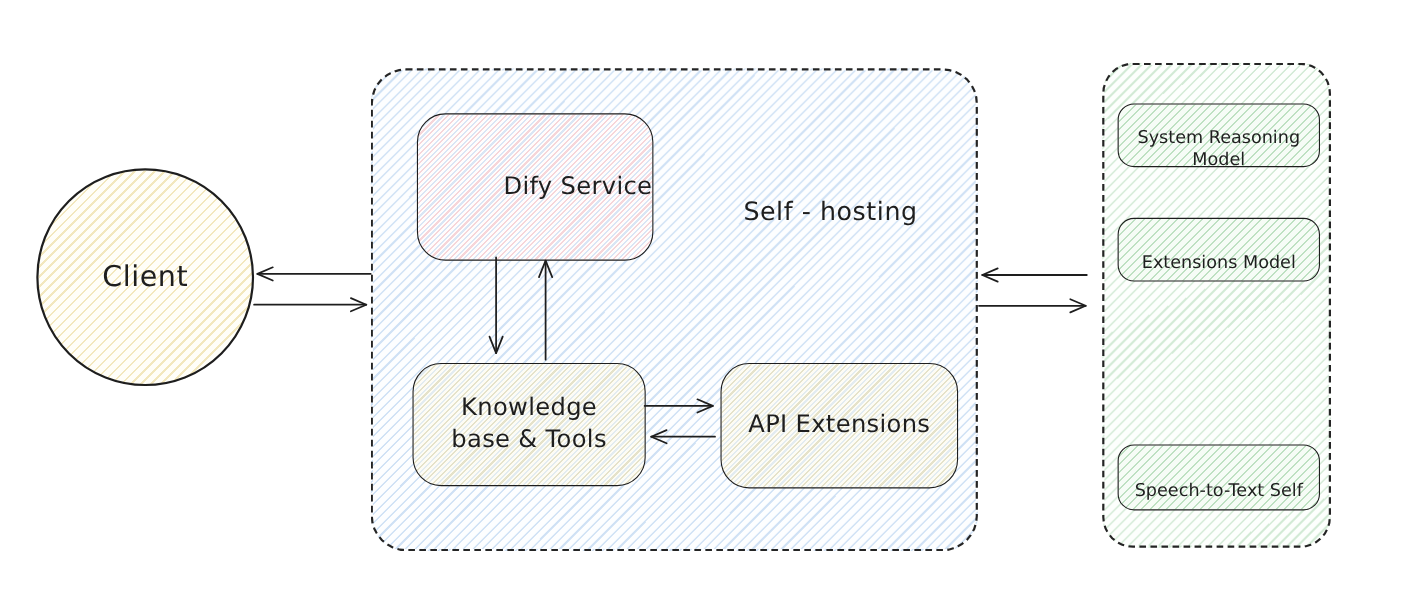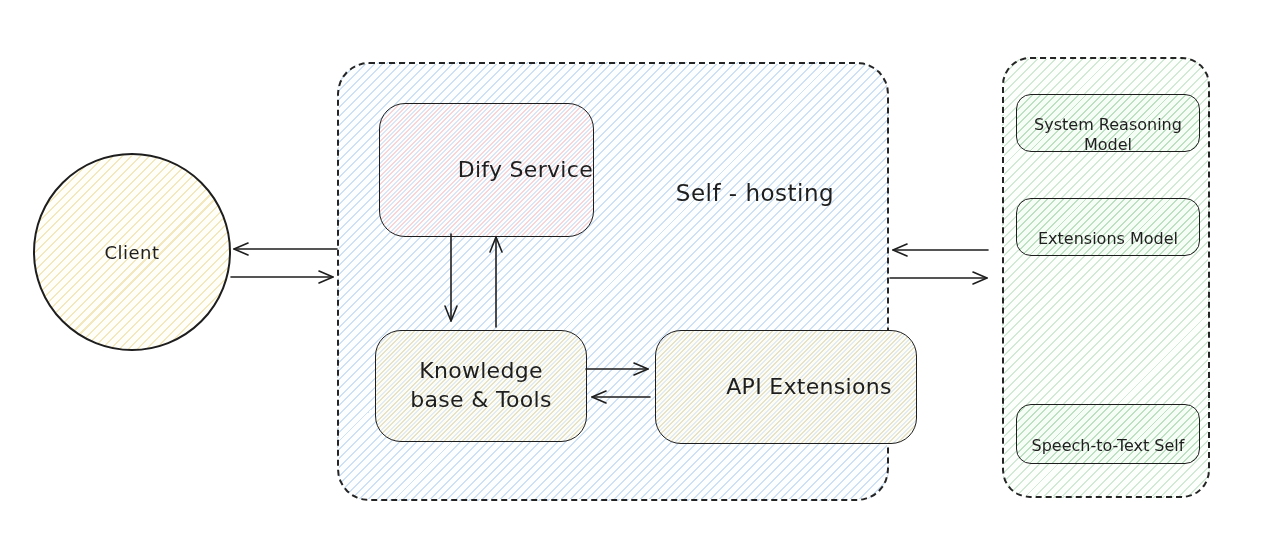--- a/index.html
+++ b/index.html
@@ -30,21 +30,21 @@
     left: 33px; top: 153px;
     width: 194px; height: 194px;
     border: 2px solid #1e1e1e;
     border-radius: 50%;
     background-color: #fffef8;
     background-image: repeating-linear-gradient(315deg,
       rgba(225,200,110,0.42) 0 1.5px, transparent 1.5px 6.4px);
     display: flex; align-items: center; justify-content: center;
   }
   .client-label {
-    font-size: 18px;
+    font-size: 26px;
     letter-spacing: 0.5px;
   }
 
   .selfhost-container {
     position: absolute;
     left: 337px; top: 62px;
     width: 548px; height: 435px;
     border: 2.2px dashed #242424;
     border-radius: 32px;
     background-color: #fdfeff;
@@ -86,21 +86,21 @@
       repeating-linear-gradient(315deg, rgba(185,178,120,0.35) 0 1.4px, transparent 1.4px 6.2px),
       repeating-linear-gradient(315deg, transparent 0 3px, rgba(120,170,225,0.2) 3px 4.4px, transparent 4.4px 6.2px);
   }
   .knowledge-box {
     left: 36px; top: 266px;
     width: 210px; height: 110px;
   }
   .knowledge-box .label-inner { width: 180px; }
   .api-box {
     left: 316px; top: 266px;
-    width: 214px; height: 112px; padding-left: 46px;
+    width: 214px; height: 112px;
   }
 
   .models-container {
     position: absolute;
     left: 1002px; top: 57px;
     width: 208px; height: 441px;
     border: 2.2px dashed #242424;
     border-radius: 28px;
     background-color: #fdfffd;
     background-image: repeating-linear-gradient(315deg,

